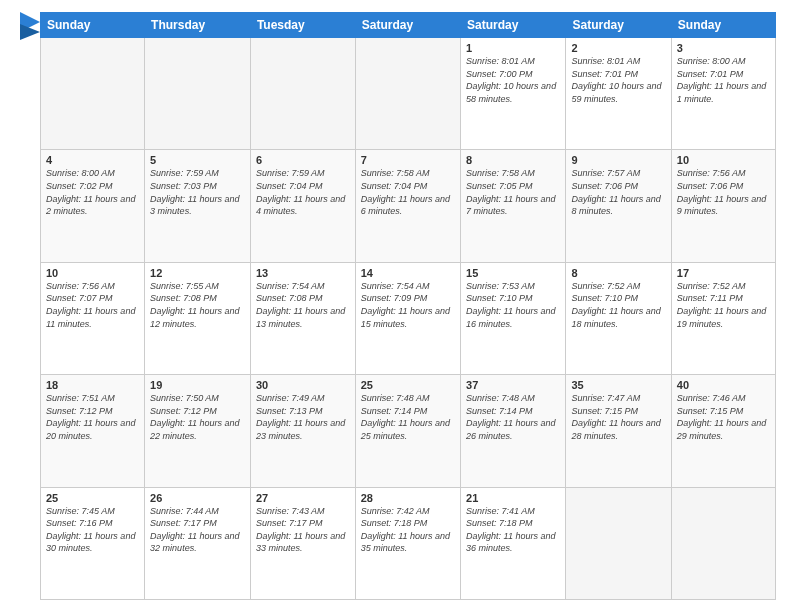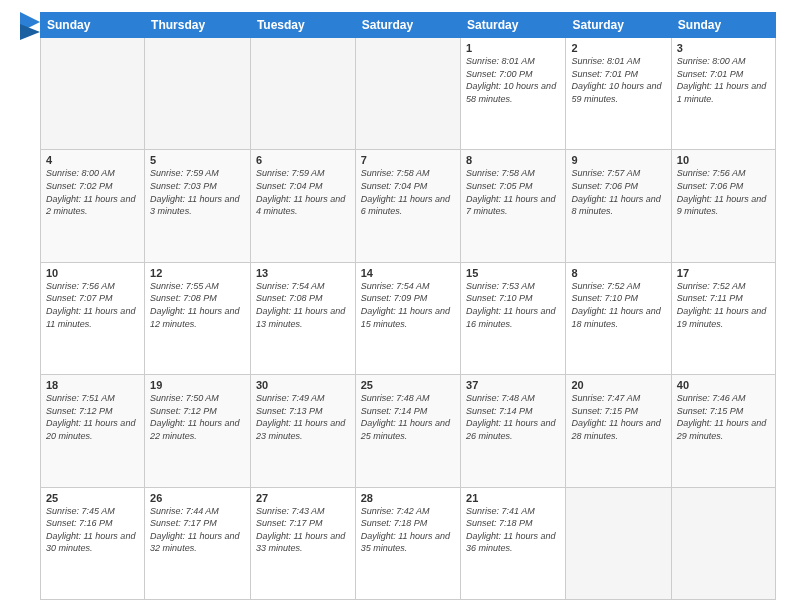--- a/index.html
+++ b/index.html
@@ -229,21 +229,21 @@
           </td>
           <td>
             <span class="day-num">25</span>
             <div class="day-info">Sunrise: 7:48 AM<br>Sunset: 7:14 PM<br>Daylight: 11 hours and 25 minutes.</div>
           </td>
           <td>
             <span class="day-num">37</span>
             <div class="day-info">Sunrise: 7:48 AM<br>Sunset: 7:14 PM<br>Daylight: 11 hours and 26 minutes.</div>
           </td>
           <td>
-            <span class="day-num">20</span>
+            <span class="day-num">35</span>
             <div class="day-info">Sunrise: 7:47 AM<br>Sunset: 7:15 PM<br>Daylight: 11 hours and 28 minutes.</div>
           </td>
           <td>
             <span class="day-num">40</span>
             <div class="day-info">Sunrise: 7:46 AM<br>Sunset: 7:15 PM<br>Daylight: 11 hours and 29 minutes.</div>
           </td>
         </tr>
         <tr>
           <td>
             <span class="day-num">25</span>

